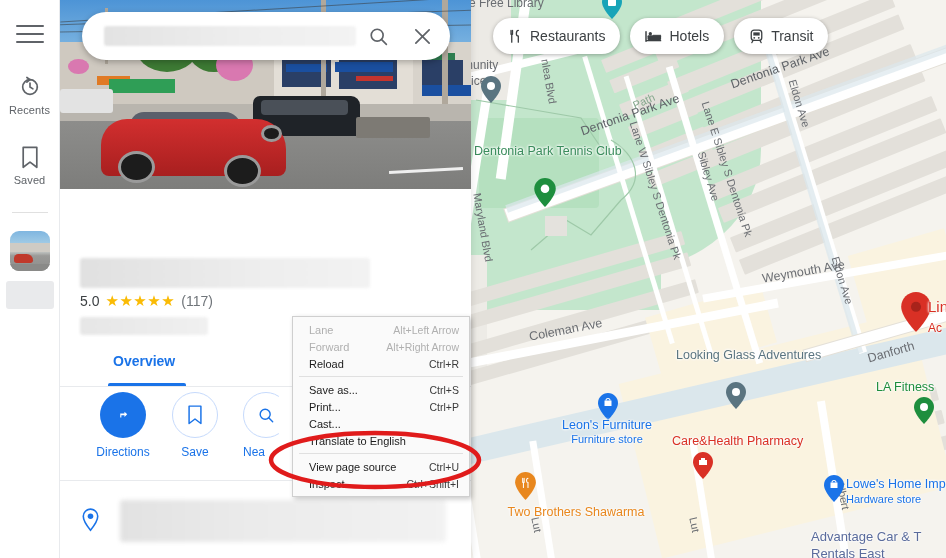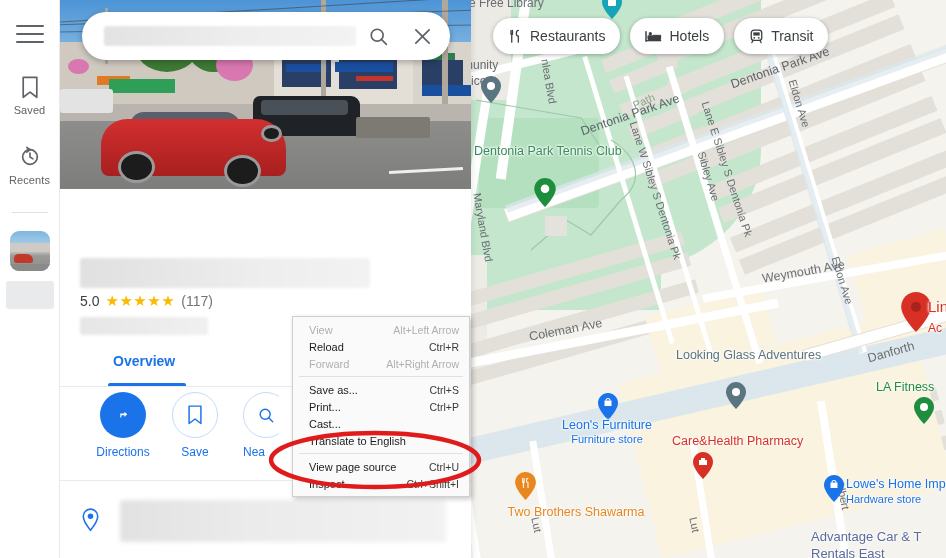--- a/index.html
+++ b/index.html
@@ -403,37 +403,37 @@
 
   <div class="rail">
     <div class="rail-hamburger">
       <span></span>
         <span></span>
         <span></span>
     </div>
 
     <div class="rail-item">
       <div class="ico">
-        <svg width="18" height="23" viewBox="0 0 18 23">
-          <path d="M2.2 1.3h13.6v20l-6.8-5.2-6.8 5.2z" stroke="#5f6368" stroke-width="1.7" fill="none" stroke-linejoin="round"></path>
-        </svg>
-      </div>
-      <div class="lbl">Saved</div>
-    </div>
-
-    <div class="rail-item">
-      <div class="ico">
         <svg width="22" height="22" viewBox="0 0 24 24">
           <path d="M12 4a8 8 0 108 8" stroke="#5f6368" stroke-width="1.8" fill="none" stroke-linecap="round"></path>
           <path d="M20 12a8 8 0 00-8-8" stroke="#5f6368" stroke-width="1.8" fill="none" stroke-linecap="round"></path>
           <path d="M12 4L8.6 1.6M12 4L8.6 6.8" stroke="#5f6368" stroke-width="1.8" fill="none" stroke-linecap="round" stroke-linejoin="round"></path>
           <path d="M12 7.6V12l3.2 2" stroke="#5f6368" stroke-width="1.8" fill="none" stroke-linecap="round"></path>
         </svg>
       </div>
       <div class="lbl">Recents</div>
+    </div>
+
+    <div class="rail-item">
+      <div class="ico">
+        <svg width="18" height="23" viewBox="0 0 18 23">
+          <path d="M2.2 1.3h13.6v20l-6.8-5.2-6.8 5.2z" stroke="#5f6368" stroke-width="1.7" fill="none" stroke-linejoin="round"></path>
+        </svg>
+      </div>
+      <div class="lbl">Saved</div>
     </div>
 
     <div class="rail-div"></div>
 
     <div class="rail-thumb">
       <div class="rail-thumb-sky"></div>
       <div class="rail-thumb-bldg"></div>
       <div class="rail-thumb-road"></div>
       <div class="rail-thumb-car"></div>
     </div>
@@ -548,30 +548,30 @@
           <circle cx="10" cy="9" r="3" fill="#1a73e8"></circle>
         </svg>
       </div>
       <div class="addr-redact" title=""></div>
     </div>
   </div>
 
   <div class="ctxmenu">
     <div>
       <div class="ctxitem disabled">
-        <span>View</span>
+        <span>Lane</span>
         <span class="accel">Alt+Left Arrow</span>
+      </div>
+      <div class="ctxitem disabled">
+        <span>Forward</span>
+        <span class="accel">Alt+Right Arrow</span>
       </div>
       <div class="ctxitem enabled">
         <span>Reload</span>
         <span class="accel">Ctrl+R</span>
-      </div>
-      <div class="ctxitem disabled">
-        <span>Forward</span>
-        <span class="accel">Alt+Right Arrow</span>
       </div>
     </div>
     <div class="ctxsep"></div>
     <div>
       <div class="ctxitem enabled">
         <span>Save as...</span>
         <span class="accel">Ctrl+S</span>
       </div>
       <div class="ctxitem enabled">
         <span>Print...</span>

